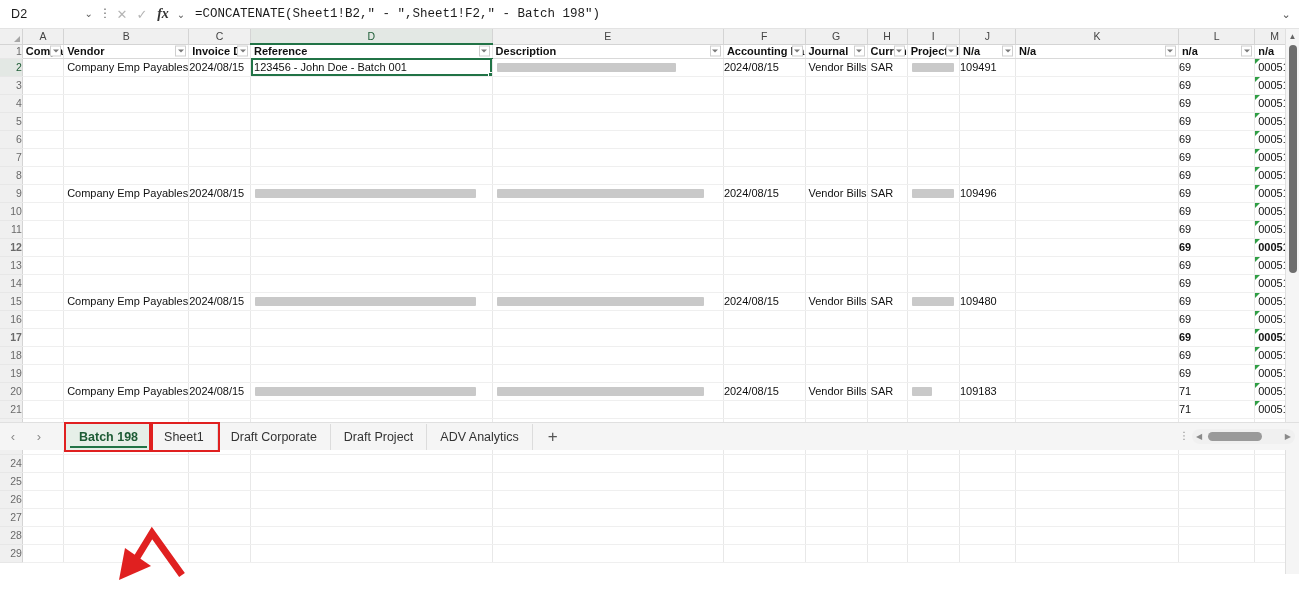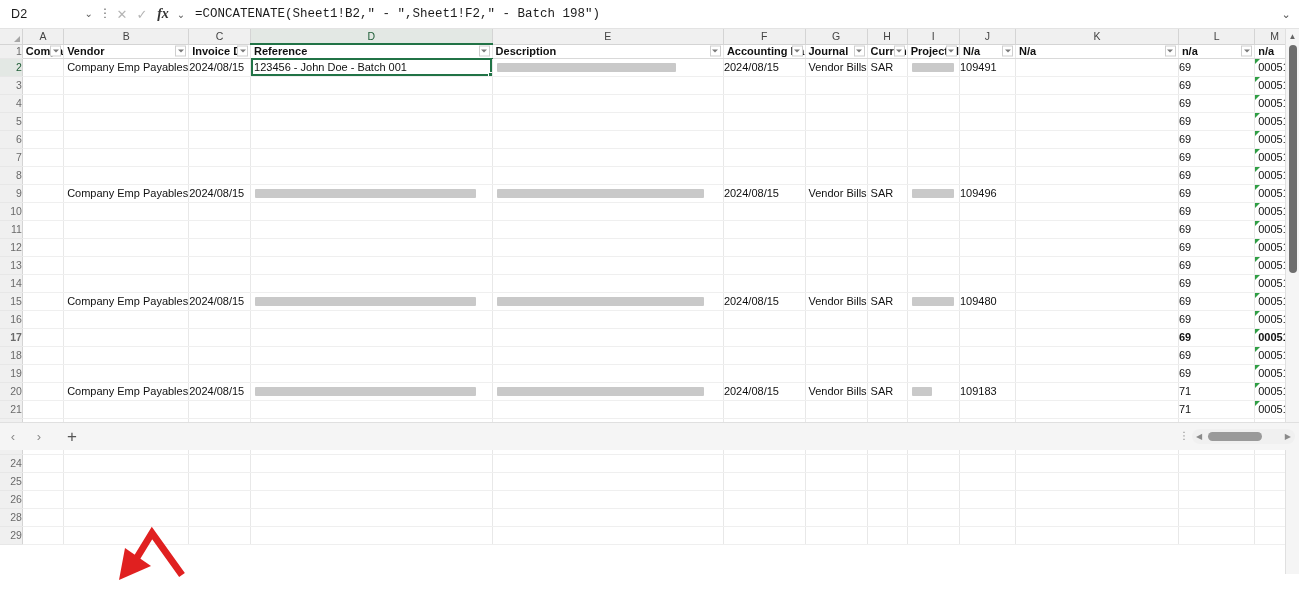--- a/index.html
+++ b/index.html
@@ -514,21 +514,21 @@
             <td class="cell"></td>
             <td class="cell">
               <span class="txt r">69</span>
             </td>
             <td class="cell">
               <span class="txt">00051</span>
               <span class="err-tri"></span>
             </td>
             <td class="cell"></td>
           </tr>
-          <tr style="height: 18px;">
+          <tr style="height: 18px; font-weight: bold;">
             <td class="rowhdr">12</td>
             <td class="cell"></td>
             <td class="cell"></td>
             <td class="cell"></td>
             <td class="cell"></td>
             <td class="cell"></td>
             <td class="cell"></td>
             <td class="cell"></td>
             <td class="cell"></td>
             <td class="cell"></td>
@@ -840,20 +840,37 @@
             <td class="cell"></td>
             <td class="cell"></td>
             <td class="cell"></td>
             <td class="cell"></td>
             <td class="cell"></td>
             <td class="cell"></td>
             <td class="cell"></td>
           </tr>
           <tr style="height: 18px;">
             <td class="rowhdr">26</td>
+            <td class="cell"></td>
+            <td class="cell"></td>
+            <td class="cell"></td>
+            <td class="cell"></td>
+            <td class="cell"></td>
+            <td class="cell"></td>
+            <td class="cell"></td>
+            <td class="cell"></td>
+            <td class="cell"></td>
+            <td class="cell"></td>
+            <td class="cell"></td>
+            <td class="cell"></td>
+            <td class="cell"></td>
+            <td class="cell"></td>
+          </tr>
+          <tr style="height: 18px;">
+            <td class="rowhdr">27</td>
             <td class="cell"></td>
             <td class="cell"></td>
             <td class="cell"></td>
             <td class="cell"></td>
             <td class="cell"></td>
             <td class="cell"></td>
             <td class="cell"></td>
             <td class="cell"></td>
             <td class="cell"></td>
             <td class="cell"></td>
@@ -901,20 +918,27 @@
 
     <div class="vscroll">
       <div class="up">▲</div>
       <div class="thumb"></div>
     </div>
   </div>
 
   <div class="tabbar">
     <div class="navbtn">‹</div>
     <div class="navbtn">›</div>
+    <div class="tabs" id="tabs-host">
+        <div class="tab active boxed"><span>Batch 198</span></div>
+        <div class="tab boxed"><span>Sheet1</span></div>
+        <div class="tab"><span>Draft Corporate</span></div>
+        <div class="tab"><span>Draft Project</span></div>
+        <div class="tab"><span>ADV Analytics</span></div>
+      </div>
     <div class="addtab">+</div>
 
     <div class="tb-right">
       <div class="dots-v">⋮</div>
       <div class="hscroll">
         <span class="hs-arrow">◀</span>
         <div class="hs-thumb"></div>
         <span class="hs-arrow">▶</span>
       </div>
     </div>

